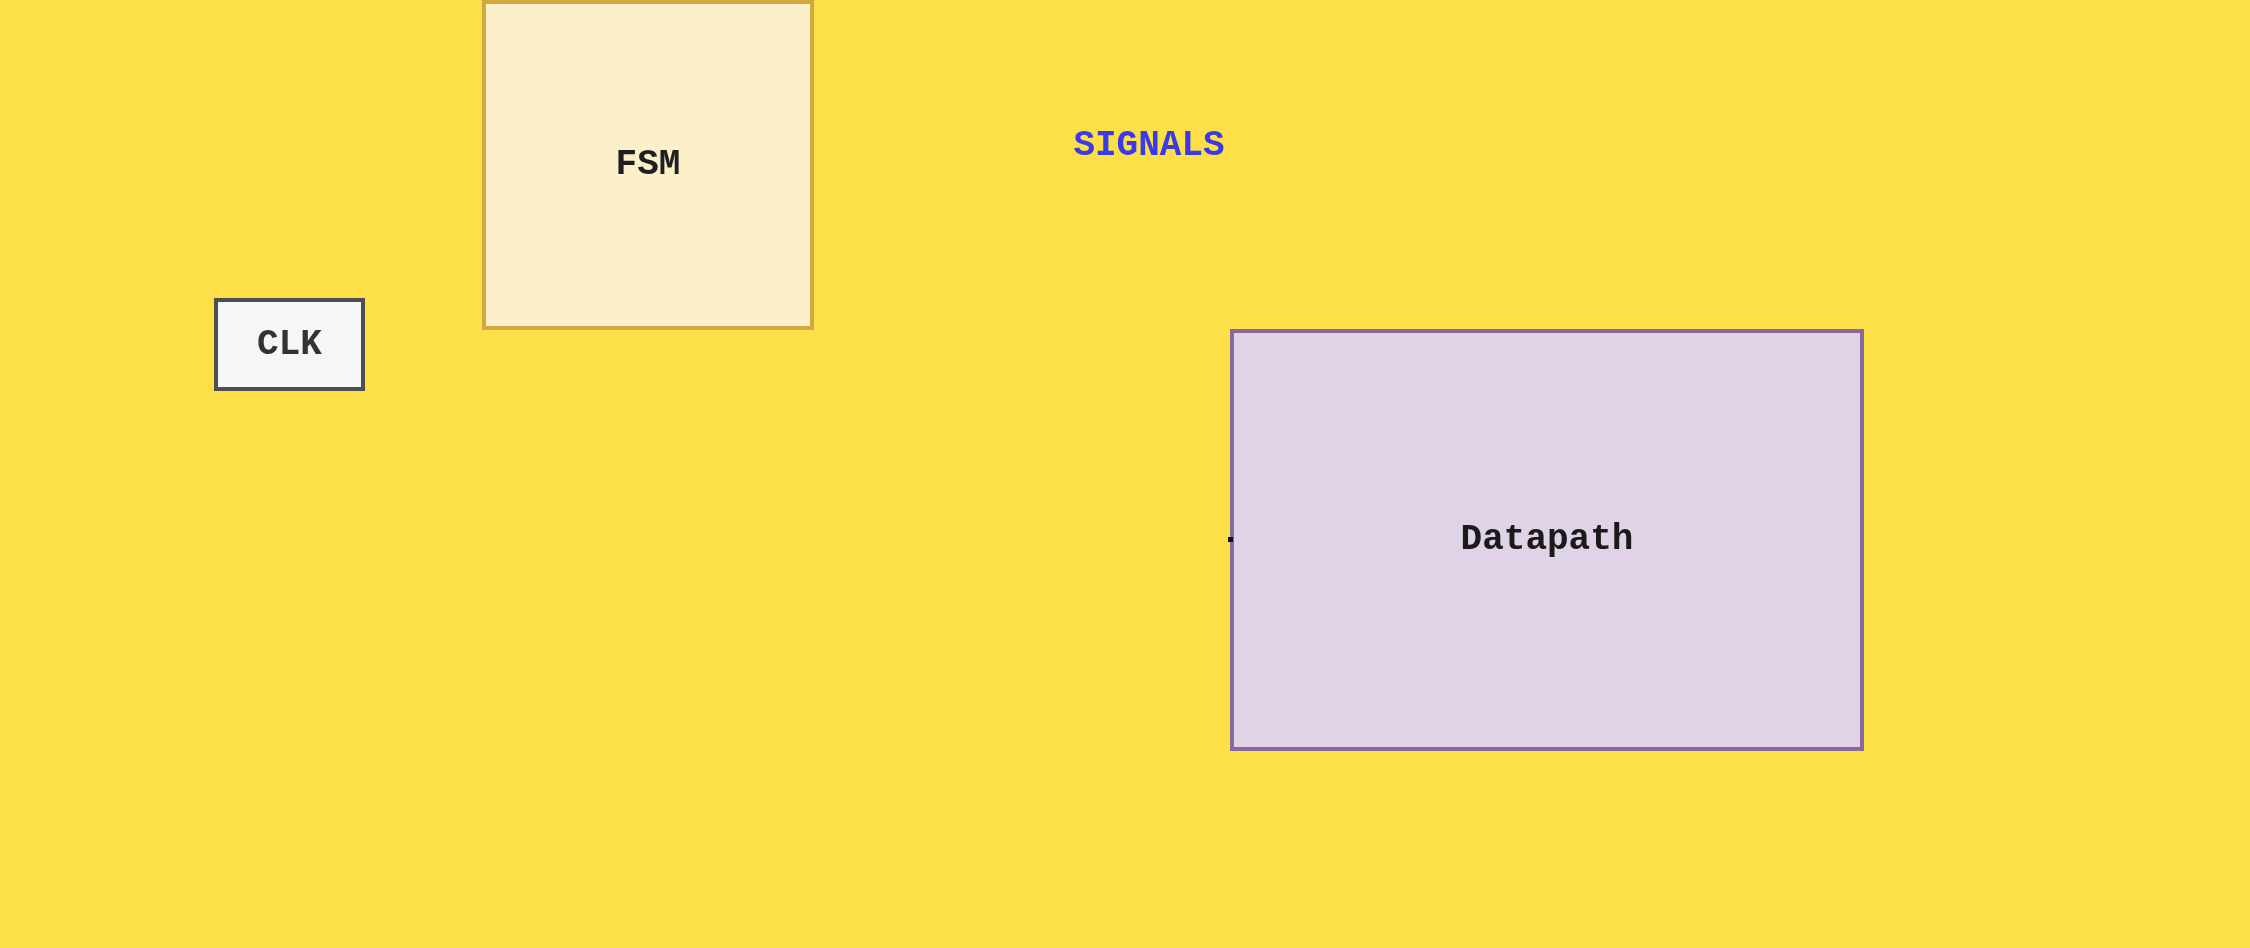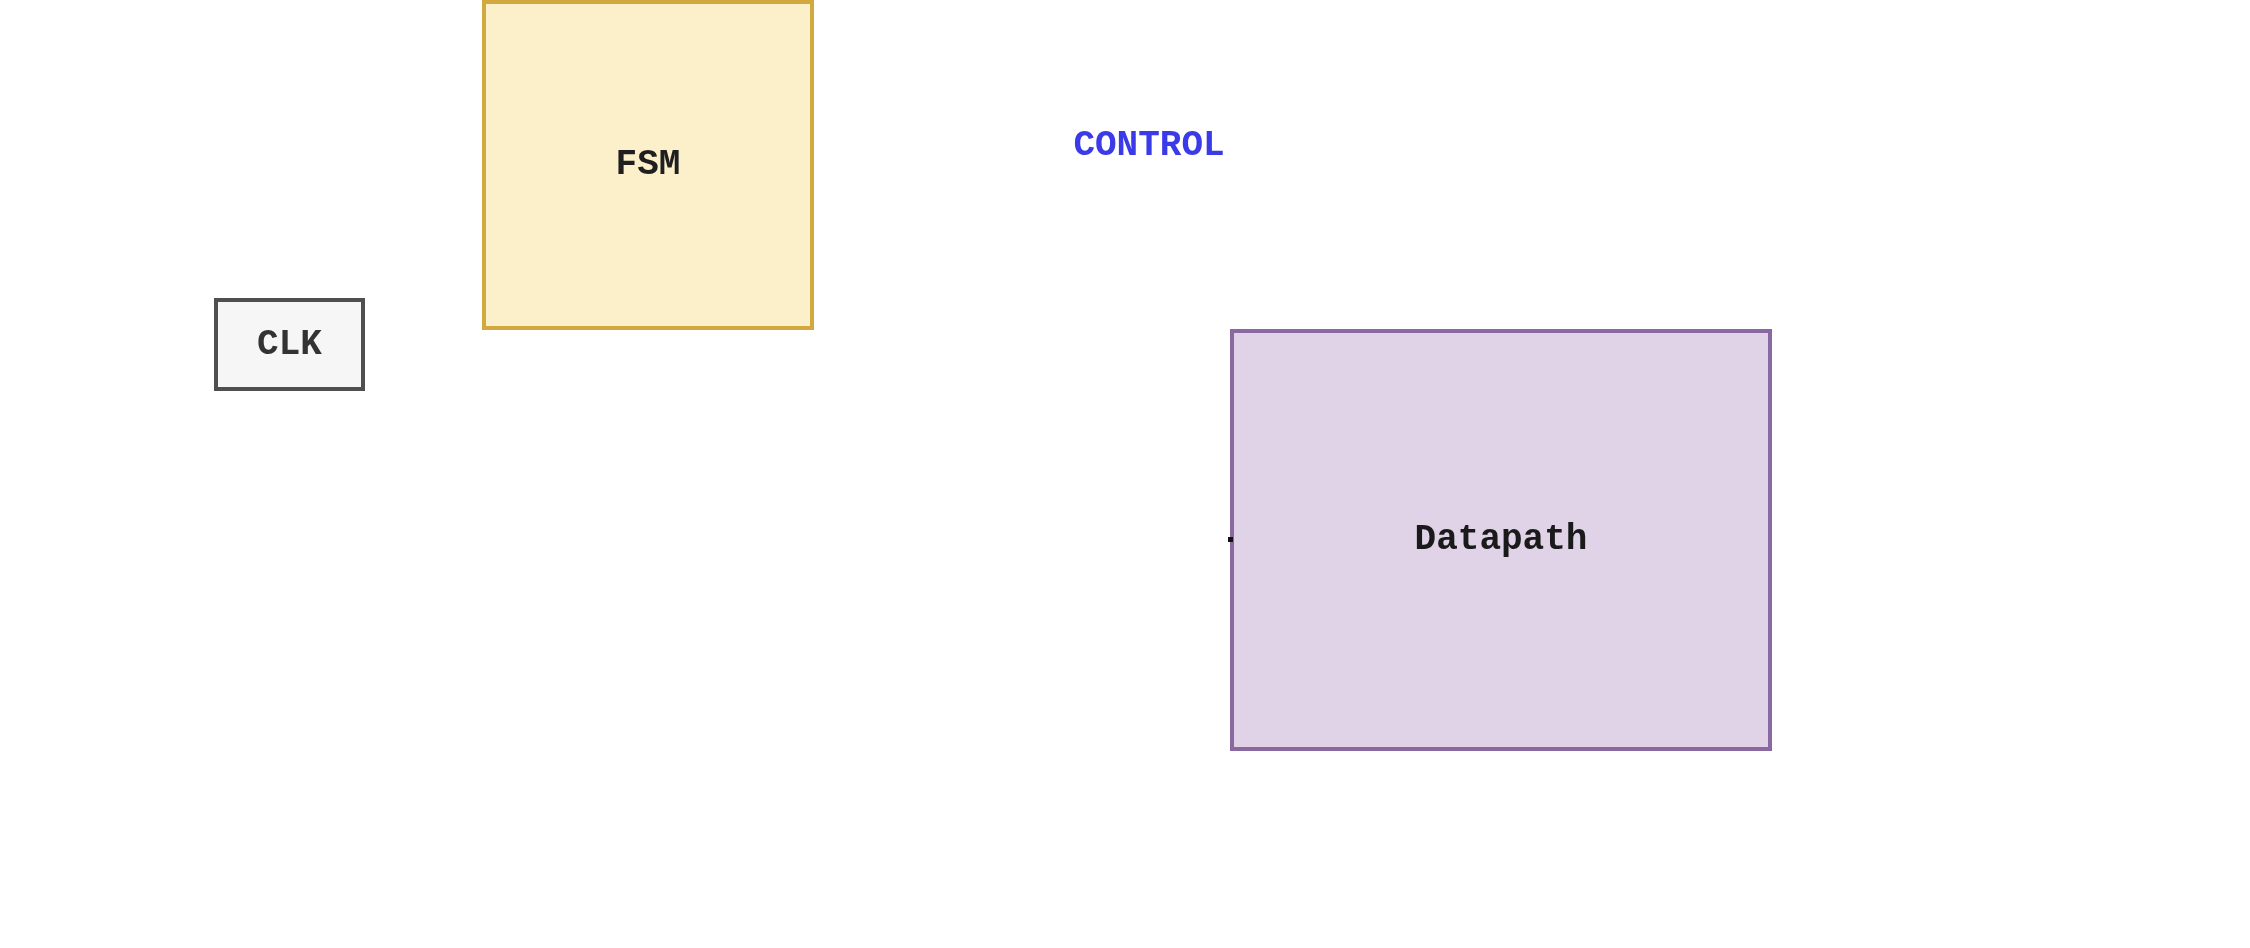--- a/index.html
+++ b/index.html
@@ -36,21 +36,21 @@
   .node-clk {
     left: 182px;
     top: 298px;
     width: 151px;
     height: 93px;
     margin-left: 32px;
   }
   .node-datapath {
     left: 1230px;
     top: 329px;
-    width: 542px;
+    width: 634px;
     height: 422px;
     justify-content: center;
   }
   .floating-label {
     position: absolute;
     left: 1019px;
     top: 125px;
     width: 260px;
     text-align: center;
     font-weight: 700;
@@ -65,33 +65,33 @@
     height: 5px;
     background: #111111;
   }
   .label-line {
     display: block;
   }
 </style>
 </head>
 <body>
 
-<div class="canvas" style="background: #ffffff;">
+<div class="canvas" style="background: #fde047;">
 
   <div class="node node-fsm" style="background: rgb(252, 240, 202); border-color: rgb(210, 169, 62); color: rgb(31, 31, 31);">
     <span class="label-line">FSM</span>
   </div>
 
   <div class="node node-clk" style="background: rgb(246, 246, 246); border-color: rgb(79, 79, 79); color: rgb(51, 51, 51);">
     <span class="label-line">CLK</span>
   </div>
 
   <div class="node node-datapath" style="background: rgb(224, 211, 232); border-color: rgb(138, 104, 160); color: rgb(26, 26, 26);">
     <span class="label-line">Datapath</span>
   </div>
 
   <div class="floating-label" style="color: rgb(58, 58, 232);">
-    <span class="label-line">CONTROL</span>
+    <span class="label-line">SIGNALS</span>
   </div>
 
   <div class="arrow-tip-notch"></div>
 
 </div>
 
 </body></html>

